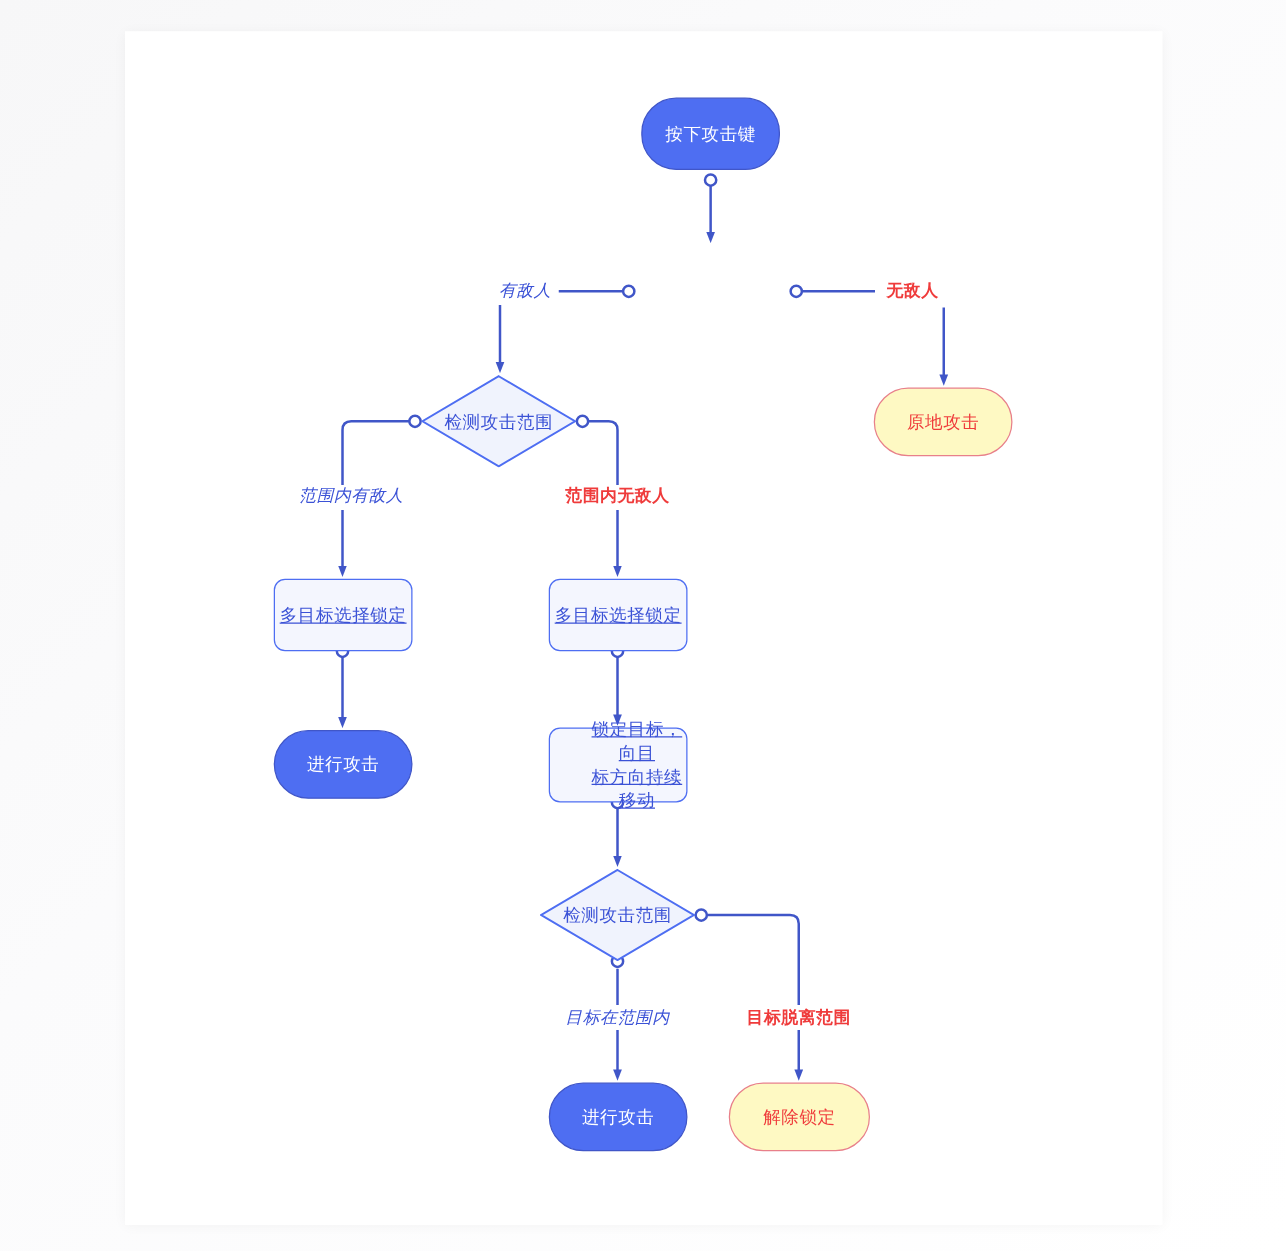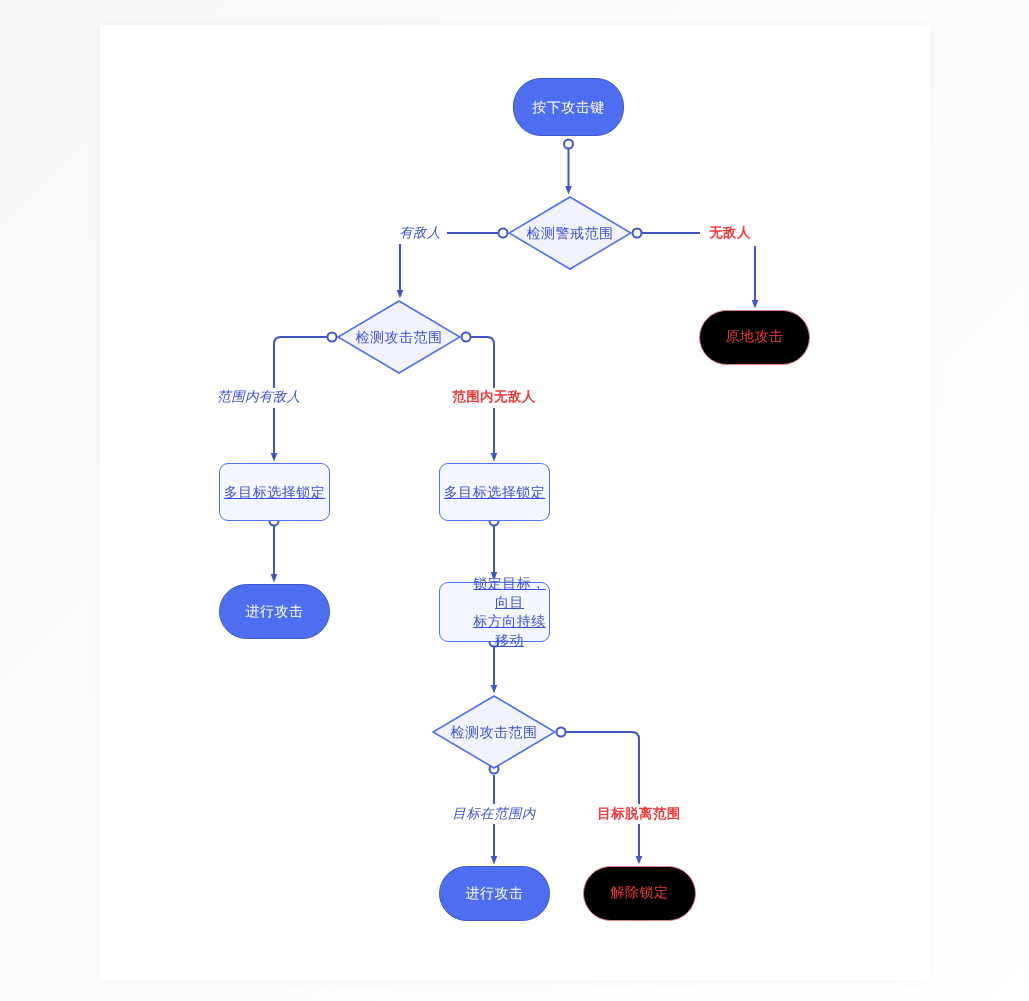--- a/index.html
+++ b/index.html
@@ -58,25 +58,24 @@
 
   
   .node.terminal-blue {
     background: #4E6EF2;
     border: 1px solid #4056c8;
     border-radius: 28px;
     color: #ffffff;
   }
   
   .node.terminal-red {
-    background: #000000;
+    background: #fef9c3;
     border: 1px solid #e8808a;
     border-radius: 28px;
     color: #ef3b3b;
-    font-family: Liberation Mono, monospace;
   }
   
   .node.process {
     background: #f4f6fe;
     border: 1px solid #4E6EF2;
     border-radius: 9px;
     color: #3b52d6;
     text-decoration: underline;
   }
   
@@ -168,26 +167,20 @@
       <circle cx="494" cy="642" r="4.5"></circle>
       <circle cx="561" cy="732" r="4.5"></circle>
       <circle cx="494" cy="769" r="4.5"></circle>
     </g>
   </svg>
 
   <div class="node terminal-blue" style="left:513px; top:78px; width:111px; height:58px;">
     <span>按下攻击键</span>
   </div>
 
-  <div class="node decision" style="left:508px; top:196px; width:124px; height:74px;">
-    <svg class="diamond-shape" viewBox="0 0 124 74" preserveAspectRatio="none">
-      <polygon points="62,1 123,37 62,73 1,37" fill="#f0f3fd" stroke="#4E6EF2" stroke-width="1.6"></polygon>
-    </svg>
-    <span class="diamond-label">检测警戒范围</span>
-  </div>
 
   <div class="node terminal-red" style="left:699px; top:310px; width:111px; height:55px;">
     <span>原地攻击</span>
   </div>
 
   <div class="node decision" style="left:337px; top:300px; width:124px; height:74px;">
     <svg class="diamond-shape" viewBox="0 0 124 74" preserveAspectRatio="none">
       <polygon points="62,1 123,37 62,73 1,37" fill="#f0f3fd" stroke="#4E6EF2" stroke-width="1.6"></polygon>
     </svg>
     <span class="diamond-label">检测攻击范围</span>
@@ -222,21 +215,21 @@
   </div>
 
   <div class="node terminal-red" style="left:583px; top:866px; width:113px; height:55px;">
     <span>解除锁定</span>
   </div>
 
   <div class="edge-label blue" style="left:420px; top:233px;">有敌人</div>
 
   <div class="edge-label red" style="left:730px; top:233px;">无敌人</div>
 
-  <div class="edge-label blue" style="left:259px; top:397px;">范围内有敌人</div>
+  <div class="edge-label blue" style="left:281px; top:397px;">范围内有敌人</div>
 
   <div class="edge-label red" style="left:494px; top:397px;">范围内无敌人</div>
 
   <div class="edge-label blue" style="left:494px; top:814px;">目标在范围内</div>
 
   <div class="edge-label red" style="left:639px; top:814px;">目标脱离范围</div>
 
 </div>
 
 </body></html>

